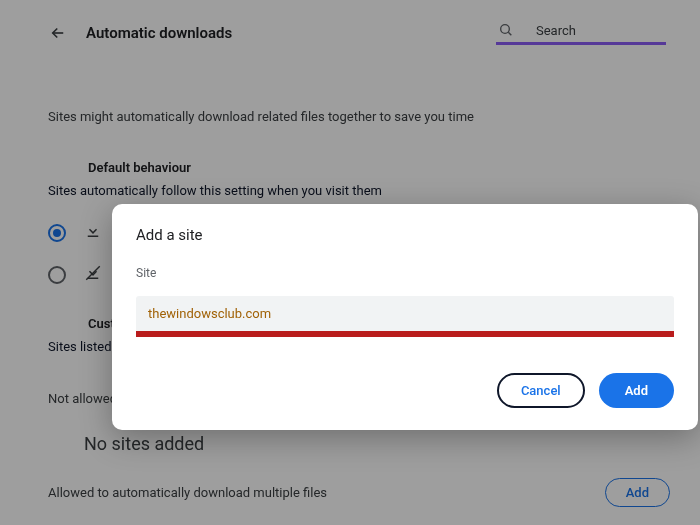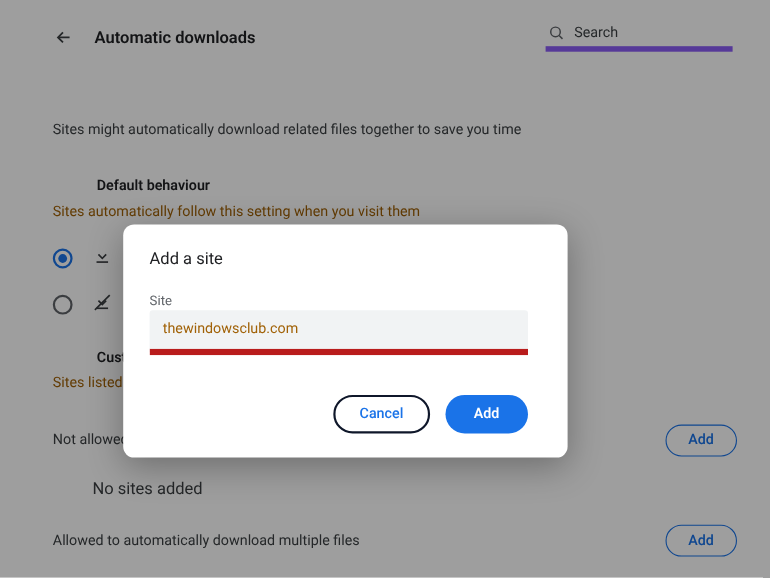--- a/index.html
+++ b/index.html
@@ -4,39 +4,39 @@
 <style>
 * { box-sizing: border-box; margin: 0; padding: 0; font-family: "Segoe UI", Roboto, Arial, sans-serif; }
 body { width: 700px; height: 525px; overflow: hidden; position: relative; background: #fff; }
 .page { width: 700px; height: 525px; background: #fff; padding: 20px 30px 0 48px; position: relative; }
 .overlay { position: absolute; inset: 0; background: rgba(0,0,0,0.38); z-index: 10; }
 .header { display: flex; align-items: center; gap: 18px; margin-bottom: 64px; }
 .back-icon { width: 20px; height: 20px; display: flex; align-items: center; justify-content: center; cursor: pointer; }
 .back-icon svg { width: 18px; height: 18px; }
 .title { font-size: 15px; font-weight: 600; color: #202124; }
 .spacer { flex: 1; }
-.search-wrap { display: flex; align-items: center; gap: 8px; border-bottom: 5px solid #8b5cf6; padding: 2px 0 4px 2px; width: 170px; margin-right: 4px; }
+.search-wrap { display: flex; align-items: center; gap: 22px; border-bottom: 3px solid #8b5cf6; padding: 2px 0 4px 2px; width: 170px; margin-right: 4px; }
 .search-wrap svg { width: 16px; height: 16px; }
 .search-text { font-size: 13px; color: #3c4043; }
 .intro { font-size: 13px; color: #3c4043; margin-bottom: 36px; }
 .sec-title { font-size: 13px; font-weight: 600; color: #202124; margin-bottom: 8px; padding-left: 40px; }
-.sec-sub { font-size: 13px; color: #a16207; margin-bottom: 24px; }
+.sec-sub { font-size: 13px; color: #0f172a; margin-bottom: 24px; }
 .radio-row { display: flex; align-items: center; gap: 18px; margin-bottom: 20px; }
 .radio { width: 18px; height: 18px; border-radius: 50%; border: 2px solid #5f6368; position: relative; }
 .radio.selected { border-color: #1a73e8; }
 .radio.selected::after { content: ""; position: absolute; inset: 3px; border-radius: 50%; background: #1a73e8; }
 .dl-icon svg { width: 18px; height: 18px; }
 .radio-label { font-size: 13px; color: #3c4043; }
 .row-with-btn { display: flex; align-items: center; margin-top: 30px; }
 .row-heading { font-size: 13px; color: #3c4043; flex: 1; }
 .outline-add { border: 1px solid #1a73e8; color: #1a73e8; background: #fff; border-radius: 18px; padding: 6px 20px; font-size: 13px; font-weight: 500; cursor: pointer; }
-.empty { font-size: 15px; color: #3c4043; margin-left: 36px; margin-top: 20px; margin-bottom: 10px; }
-.dialog { position: absolute; z-index: 20; left: 112px; top: 204px; width: 404px; background: #fff; border-radius: 10px; padding: 22px 36px 22px 24px; box-shadow: 0 8px 32px rgba(0,0,0,0.3); }
+.empty { font-size: 18px; color: #3c4043; margin-left: 36px; margin-top: 20px; margin-bottom: 10px; }
+.dialog { position: absolute; z-index: 20; left: 112px; top: 204px; width: 586px; background: #fff; border-radius: 10px; padding: 22px 24px 22px 24px; box-shadow: 0 8px 32px rgba(0,0,0,0.3); }
 .dialog-title { font-size: 15px; color: #202124; margin-bottom: 22px; }
-.field-label { font-size: 12px; color: #5f6368; margin-bottom: 2px; }
+.field-label { font-size: 12px; color: #5f6368; margin-bottom: 16px; }
 .text-input { width: 100%; background: #f1f3f4; border: none; border-bottom: 6px solid #b91c1c; padding: 10px 12px; font-size: 13px; color: #a16207; outline: none; border-radius: 3px 3px 0 0; }
 .dialog-actions { display: flex; justify-content: flex-end; gap: 14px; margin-top: 36px; }
 .btn-cancel { border: 2px solid #0f172a; background: #fff; color: #1a73e8; border-radius: 20px; padding: 8px 22px; font-size: 13px; font-weight: 500; cursor: pointer; }
 .btn-add { border: none; background: #1a73e8; color: #fff; border-radius: 20px; padding: 8px 26px; font-size: 13px; font-weight: 600; cursor: pointer; }
 </style>
 </head>
 <body>
 
 <div class="page">
   <div class="header">

